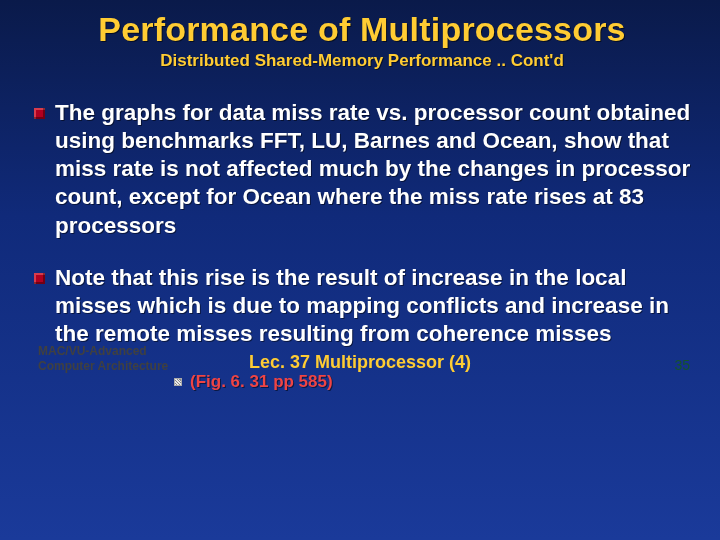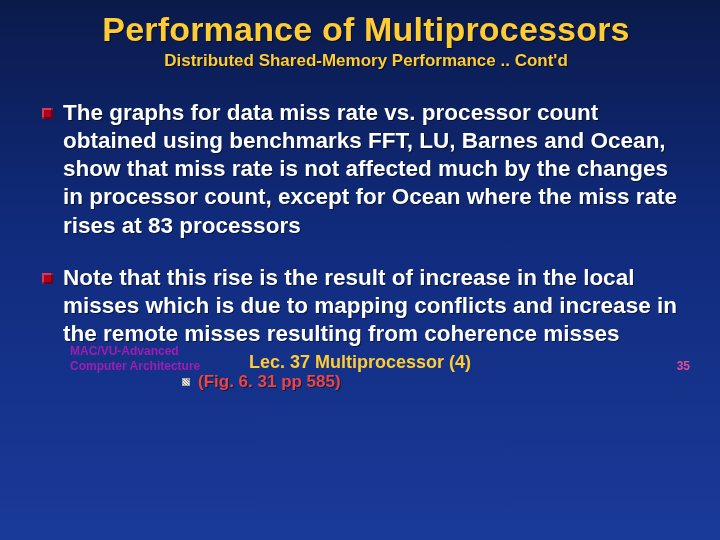--- a/index.html
+++ b/index.html
@@ -6,21 +6,21 @@
   html, body { width: 720px; height: 540px; overflow: hidden; }
   body {
     font-family: Arial, Helvetica, sans-serif;
     background: linear-gradient(to bottom, #0a1a4a 0%, #102a7a 40%, #1a3a9a 100%);
     color: #fff;
     position: relative;
   }
   .slide {
     width: 720px;
     height: 383px;
-    padding: 8px 20px 0 32px;
+    padding: 8px 20px 0 24px;
     position: relative;
   }
   .title {
     color: #ffcc33;
     font-weight: bold;
     font-size: 34px;
     text-align: center;
     margin-top: 2px;
     letter-spacing: 0.2px;
     text-shadow: 1px 1px 0 rgba(0,0,0,0.55);
@@ -83,41 +83,40 @@
     position: absolute;
     bottom: 10px;
     left: 0;
     width: 100%;
     padding: 0 30px 0 38px;
     display: flex;
     align-items: flex-end;
     justify-content: space-between;
   }
   .footer-left {
-    color: #a21caf;
+    color: #404040;
     font-size: 12px;
     font-weight: bold;
     line-height: 1.2;
     max-width: 160px;
-    margin-left: 32px;
   }
   .footer-center {
     color: #ffcc33;
     font-size: 18px;
     font-weight: bold;
     position: absolute;
     left: 50%;
     transform: translateX(-50%);
     bottom: 0;
     margin-top: 12px;
   }
   .footer-right {
-    color: #ec4899;
-    font-size: 12px;
-    font-weight: bold;
+    color: #14532d;
+    font-size: 14px;
+    font-weight: normal;
   }
 </style>
 </head>
 <body>
 
 <div class="slide">
 
   <div class="title">Performance of Multiprocessors</div>
   <div class="subtitle">Distributed Shared-Memory Performance .. Cont'd</div>
 

